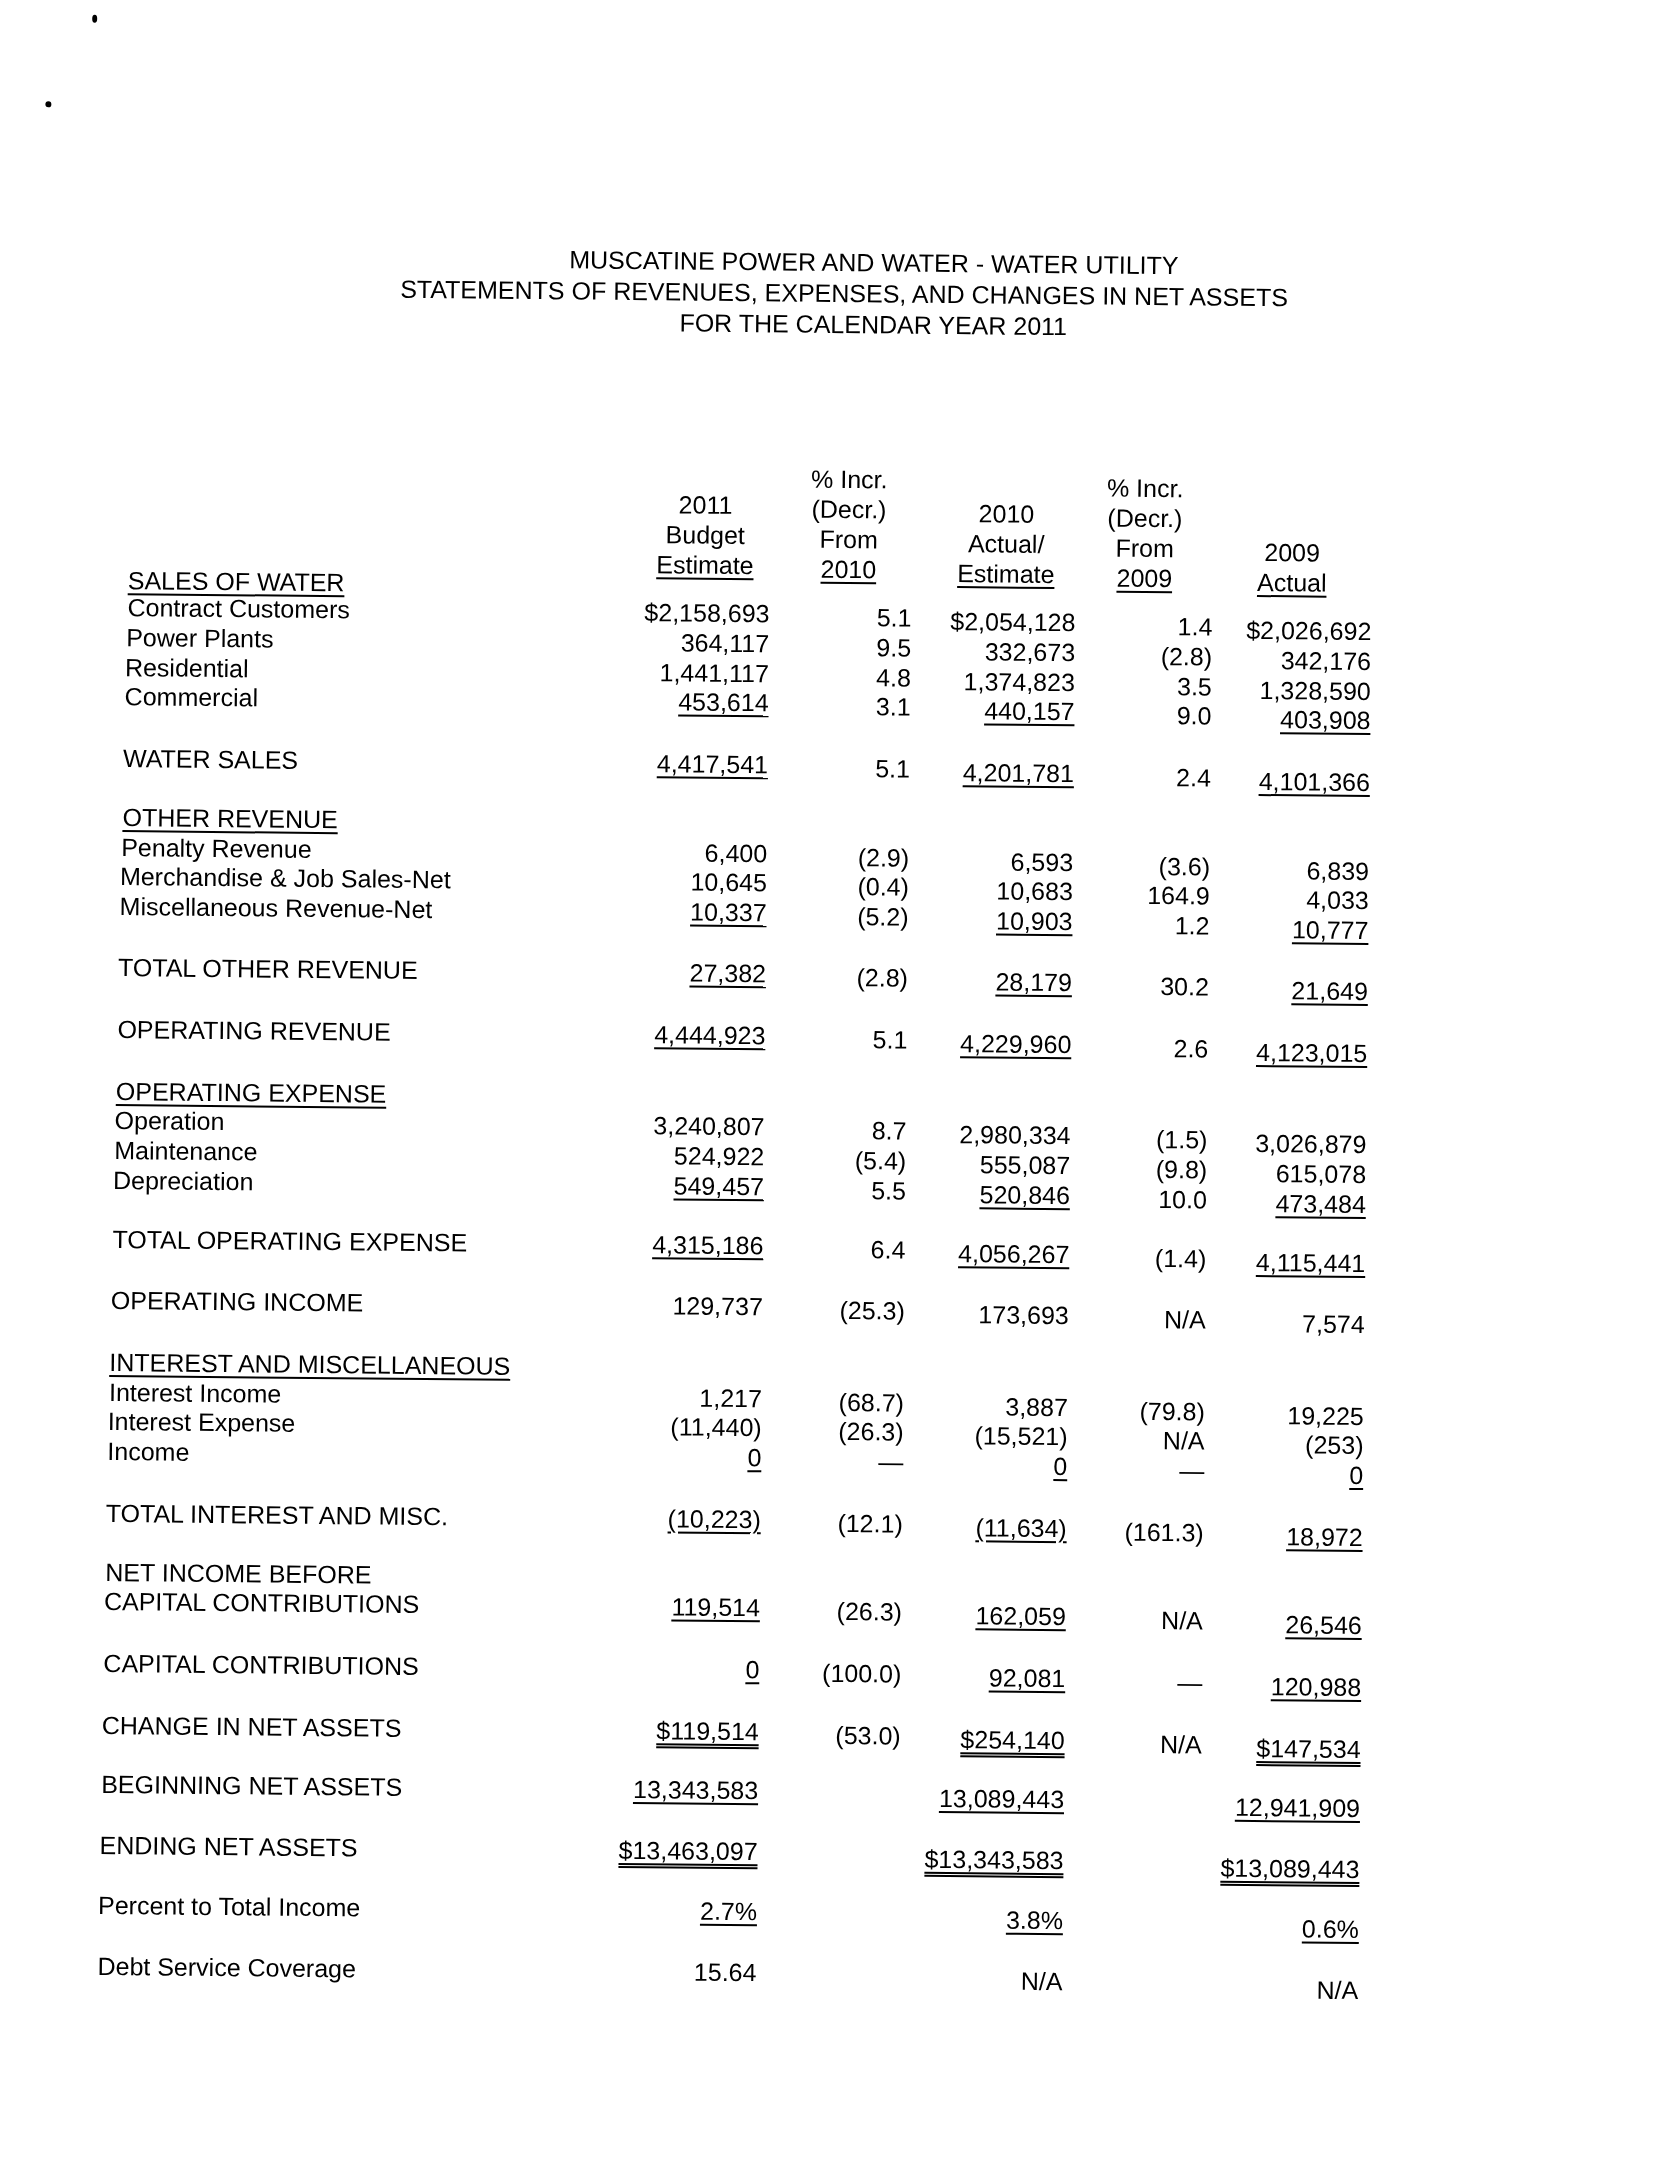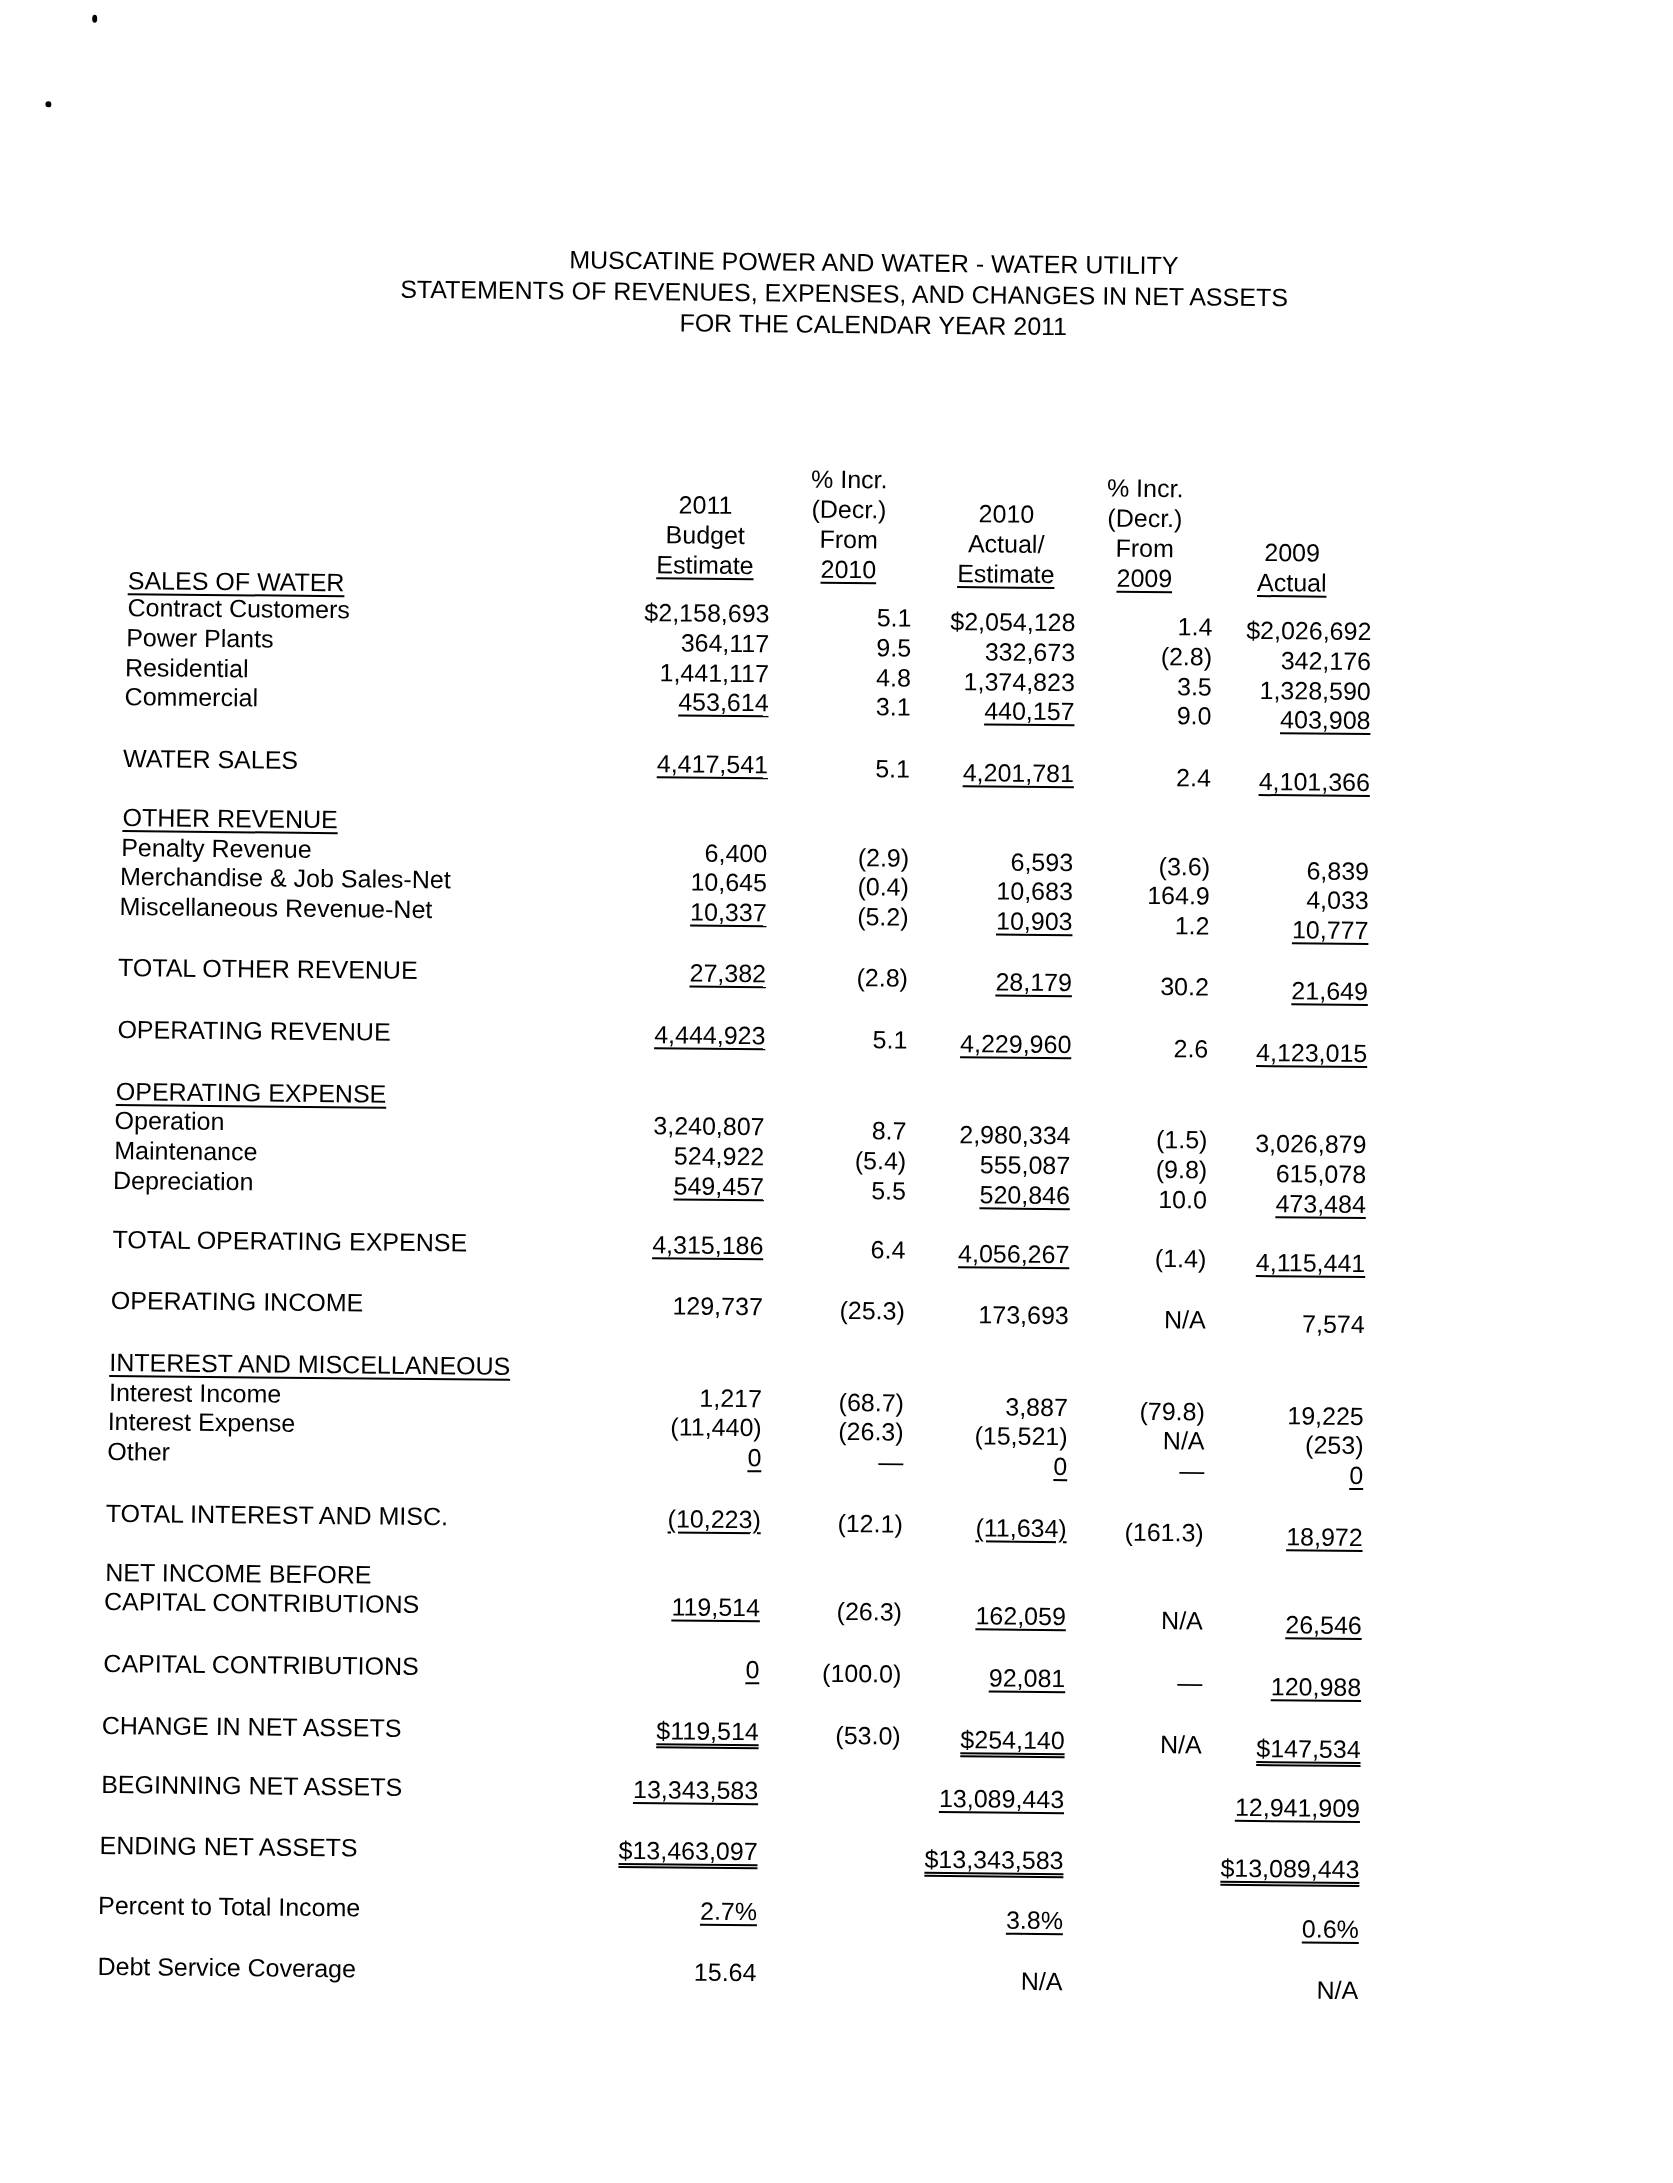--- a/index.html
+++ b/index.html
@@ -235,21 +235,21 @@
       </div>
       <div class="row" style="top: 1413px;">
         <span class="label" style="left: 111px;">Interest Expense</span>
         <span class="v c1" style="top: 0px;">(11,440)</span>
         <span class="v c2" style="top: 3px;">(26.3)</span>
         <span class="v c3" style="top: 6px;">(15,521)</span>
         <span class="v c4" style="top: 9px;">N/A</span>
         <span class="v c5" style="top: 12px;">(253)</span>
       </div>
       <div class="row" style="top: 1443px;">
-        <span class="label" style="left: 111px;">Other</span>
+        <span class="label" style="left: 111px;">Income</span>
         <span class="v c1 u" style="top: 0px;">0</span>
         <span class="v c2" style="top: 3px;">—</span>
         <span class="v c3 u" style="top: 6px;">0</span>
         <span class="v c4" style="top: 9px;">—</span>
         <span class="v c5 u" style="top: 12px;">0</span>
       </div>
       <div class="row" style="top: 1505px;">
         <span class="label" style="left: 110px;">TOTAL INTEREST AND MISC.</span>
         <span class="v c1 u" style="top: 0px;">(10,223)</span>
         <span class="v c2" style="top: 3px;">(12.1)</span>

